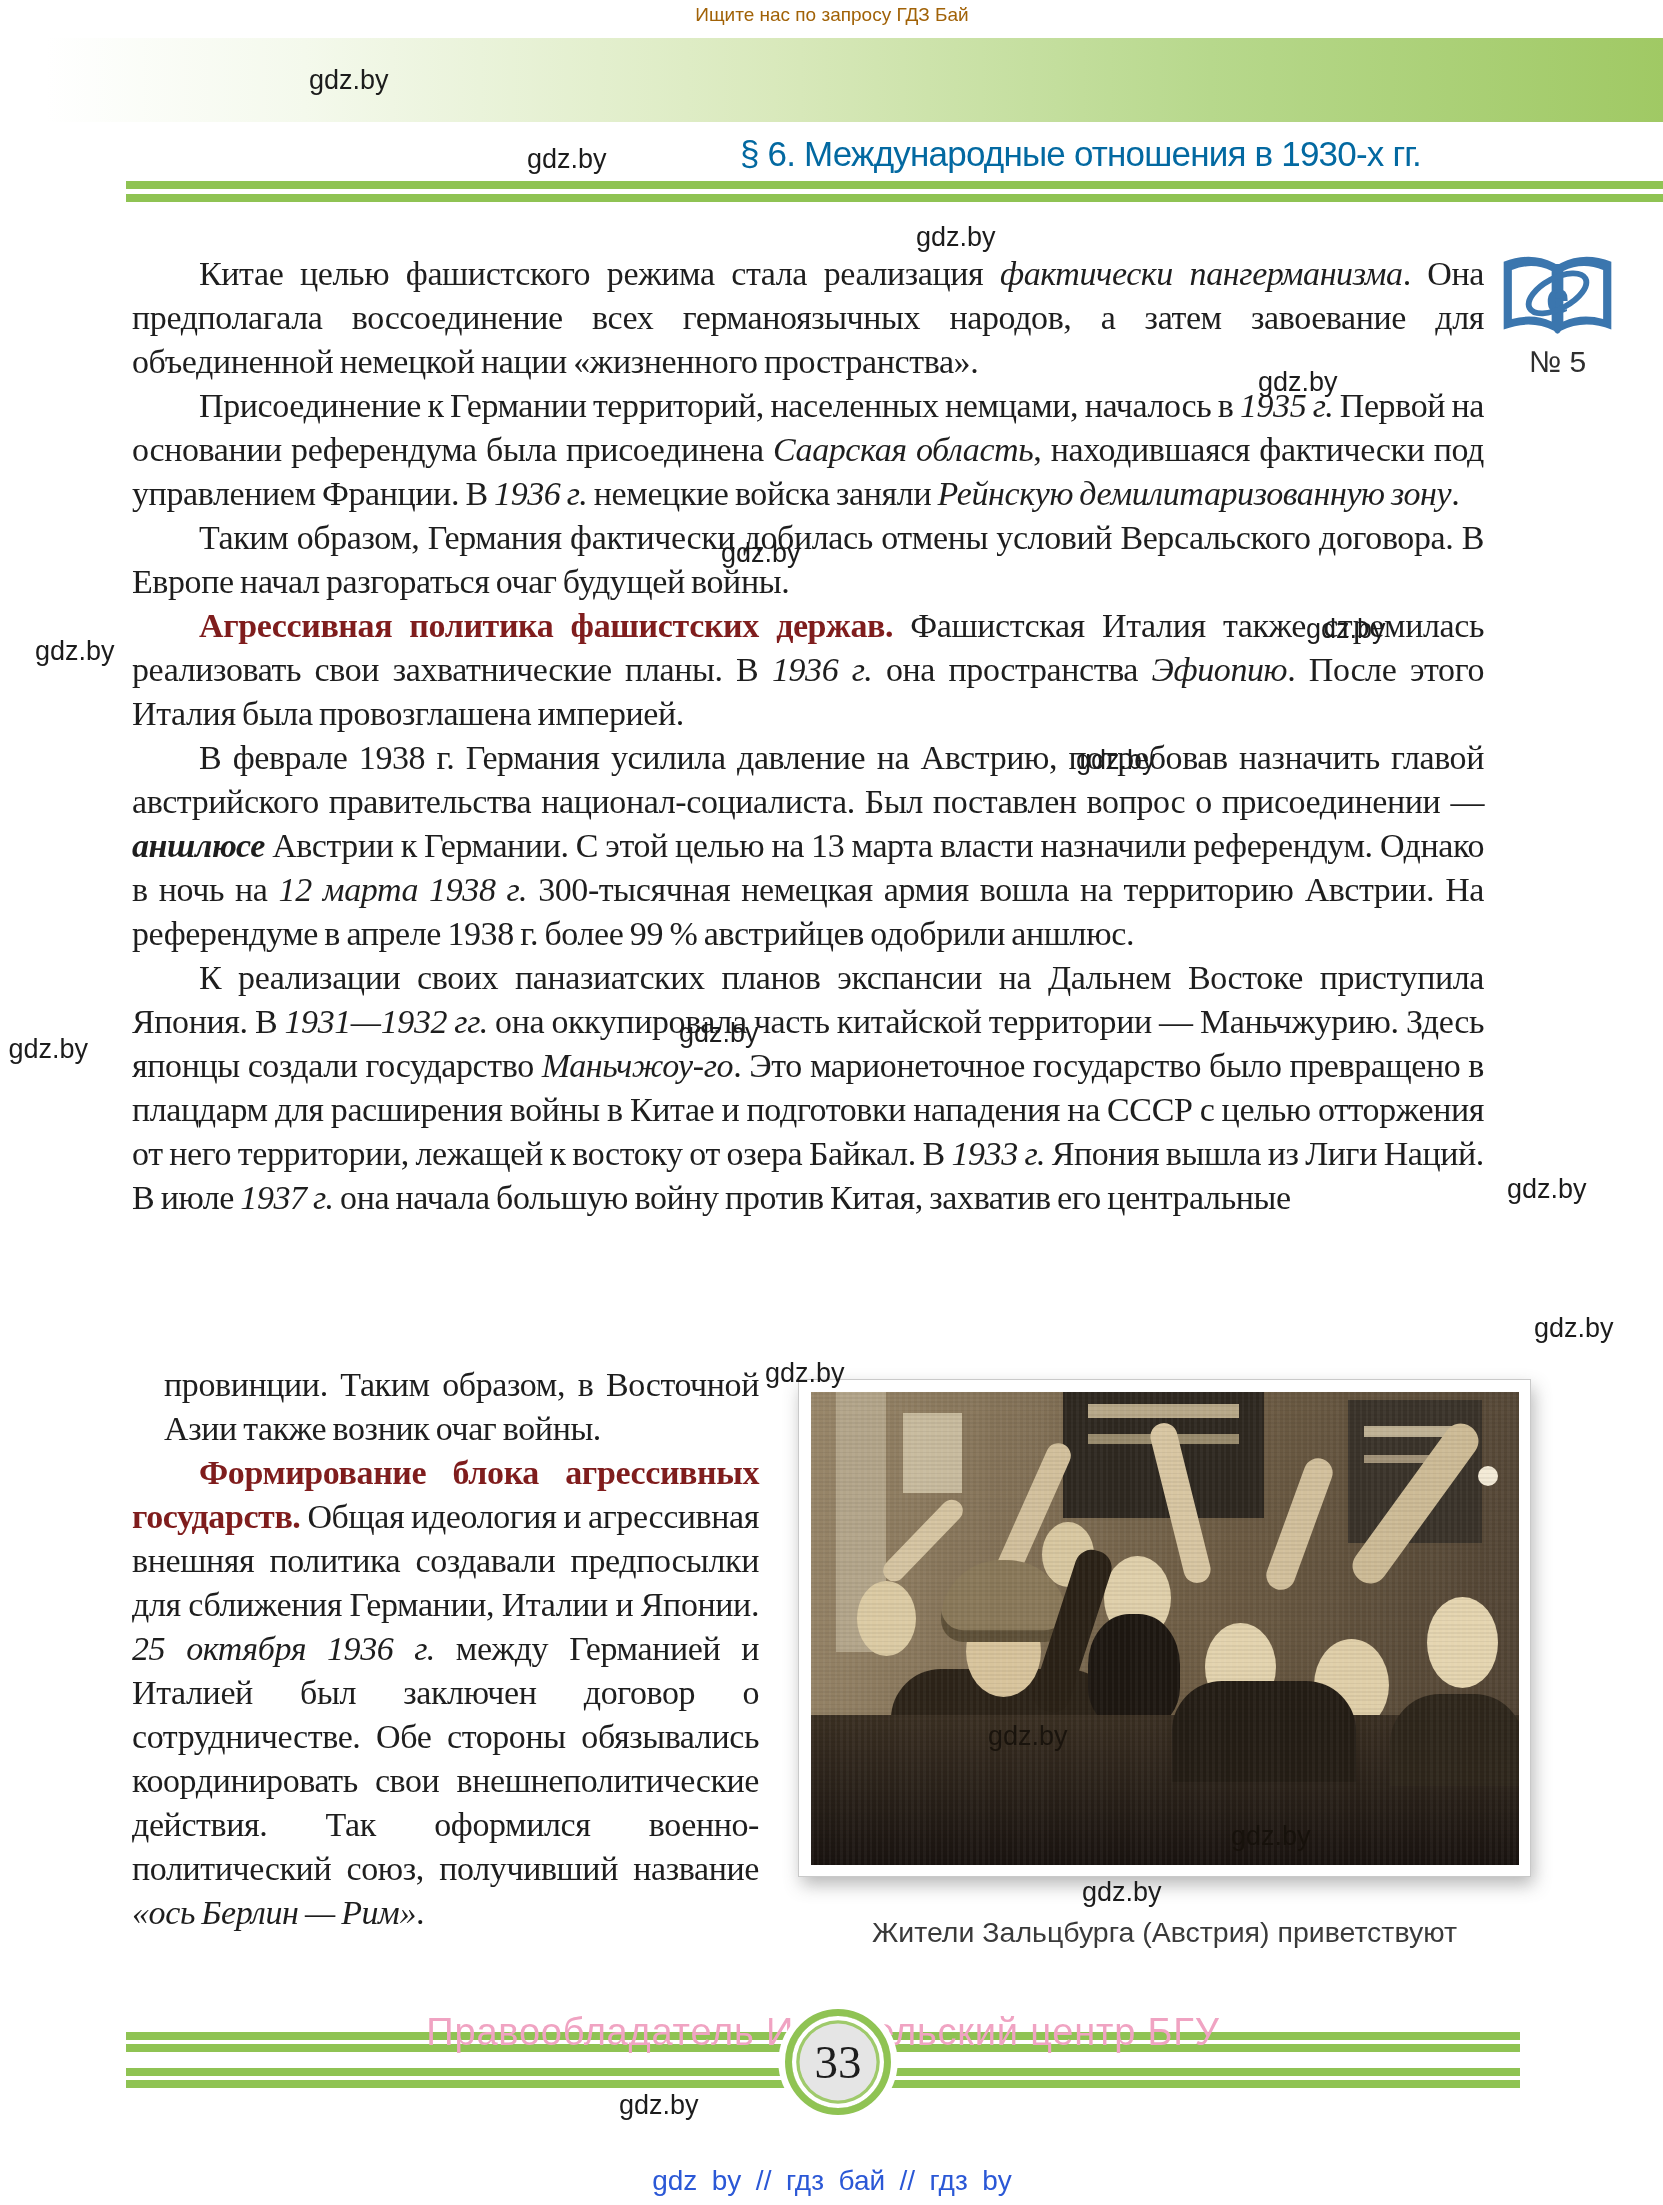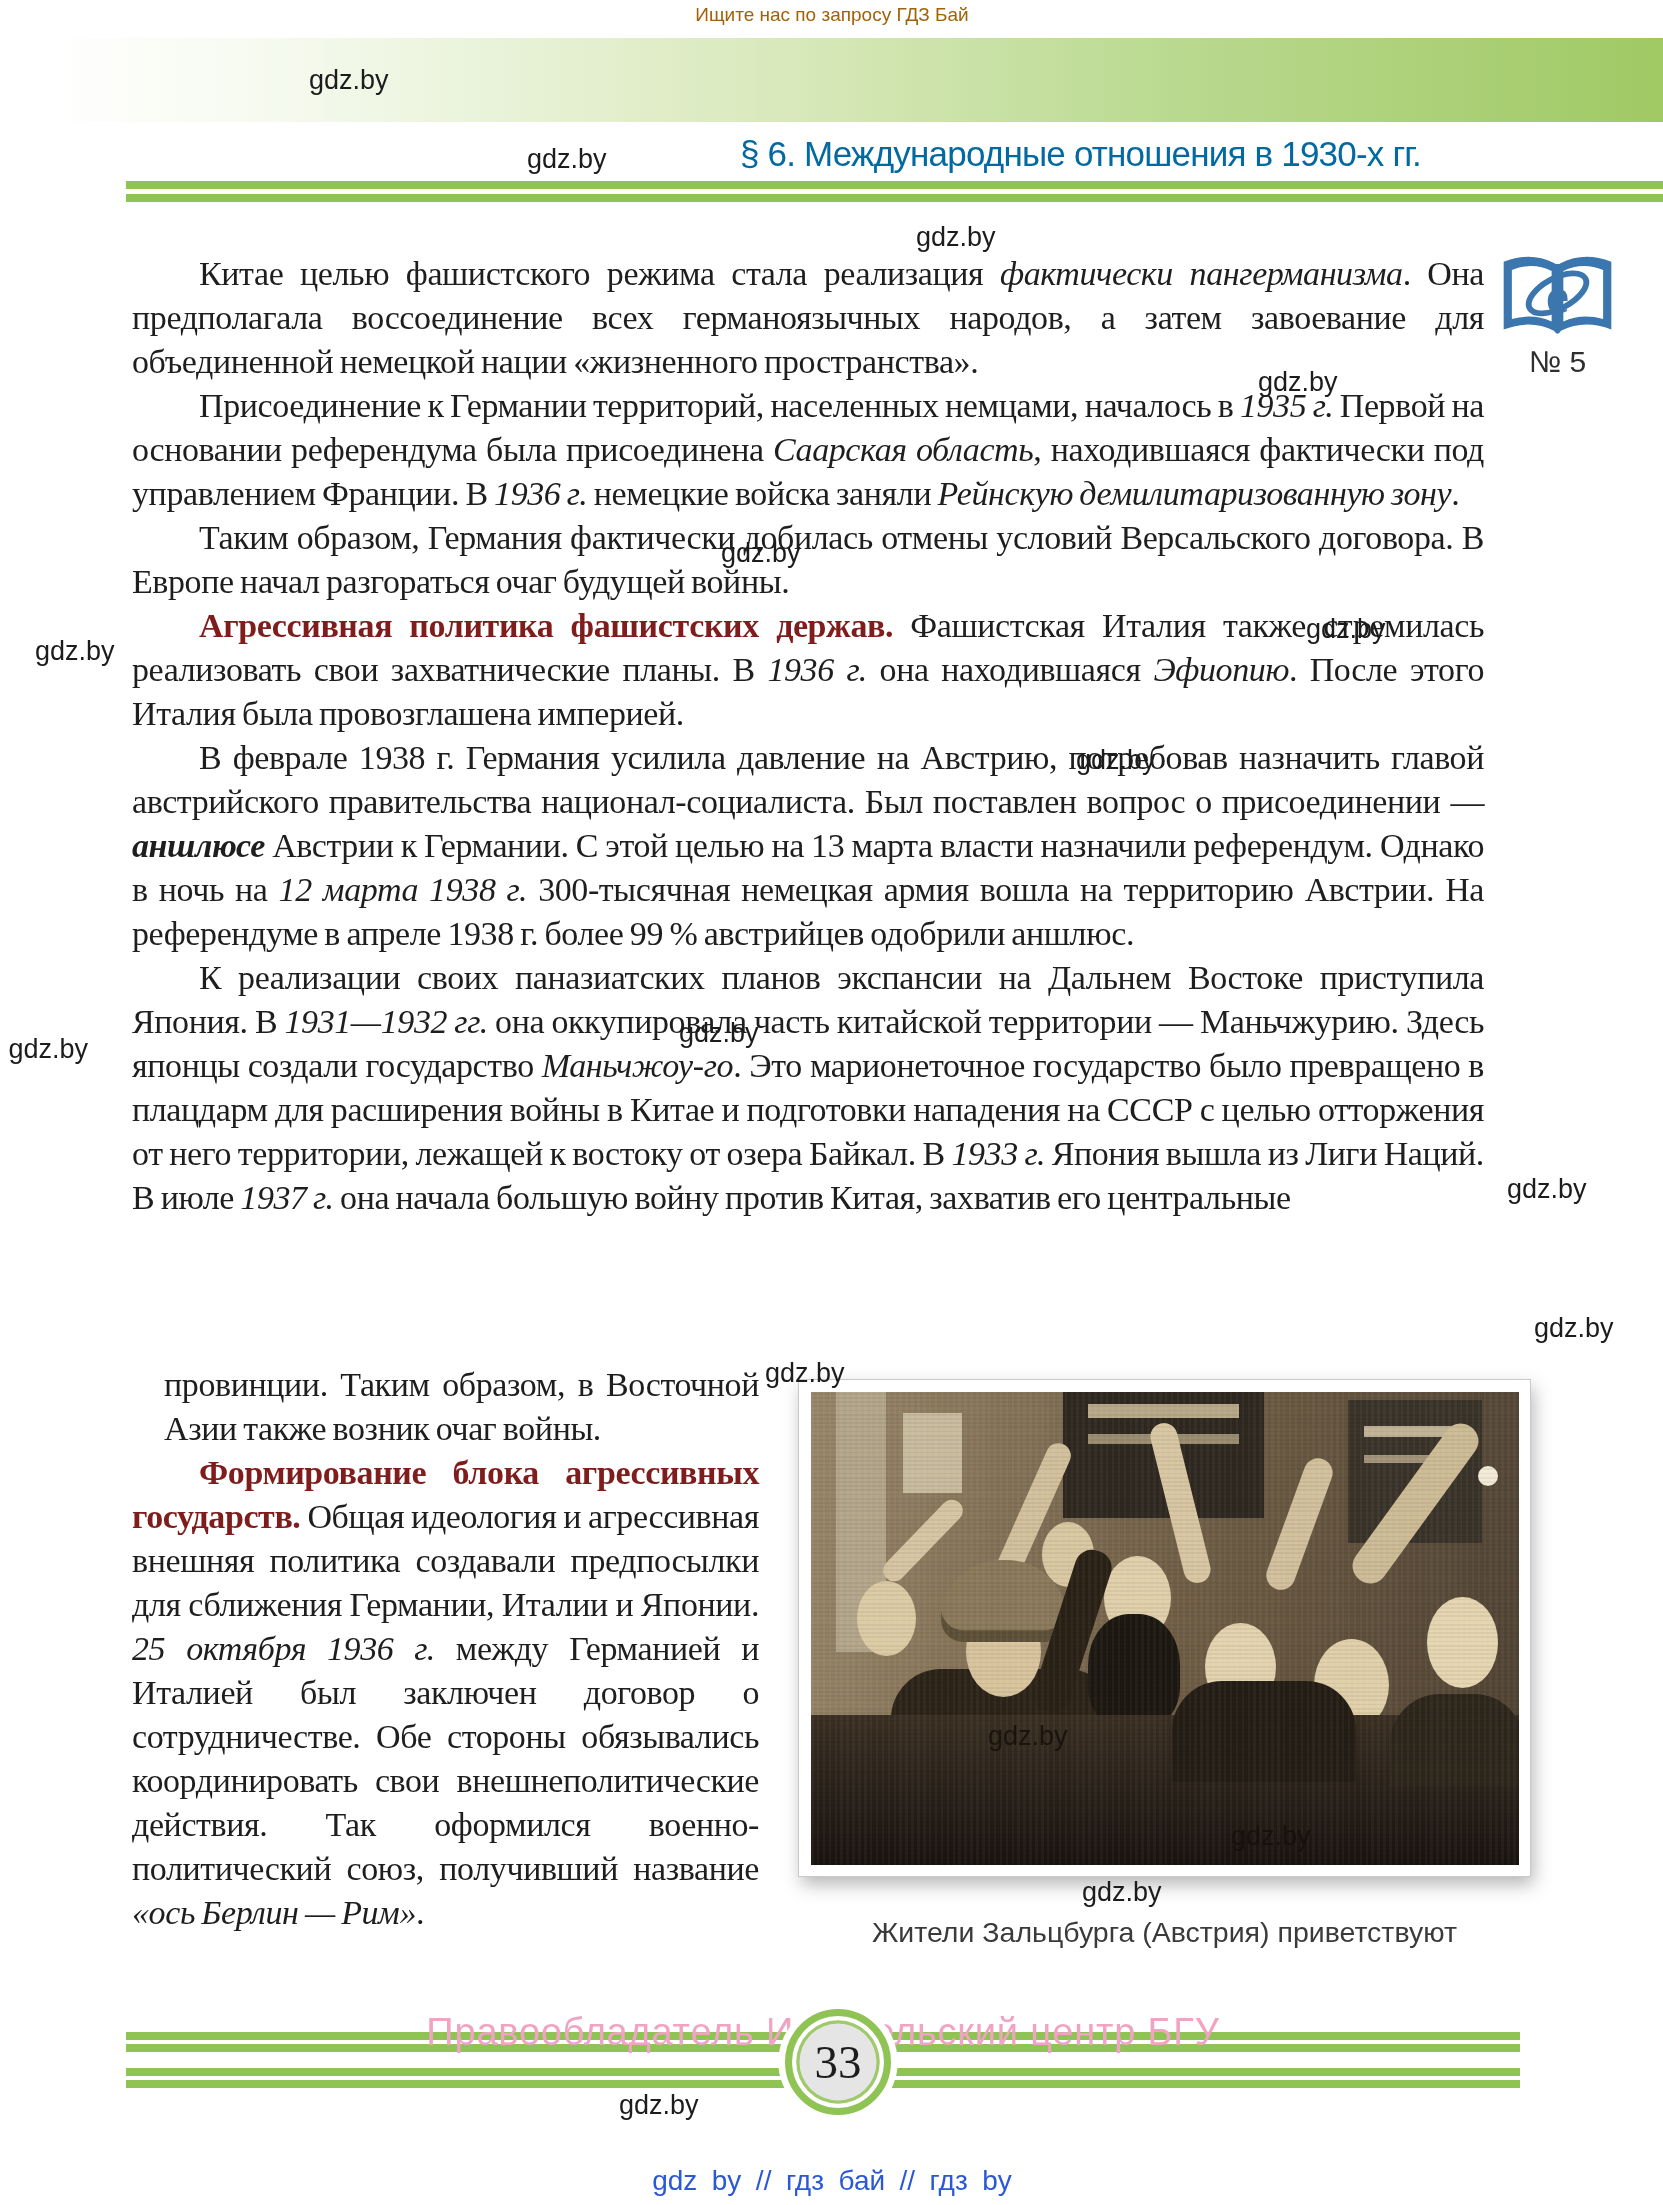--- a/index.html
+++ b/index.html
@@ -86,21 +86,21 @@
     <text x="50" y="54" font-size="44" fill="#3b76ae" text-anchor="middle" font-family="Liberation Serif, serif" font-weight="bold">e</text>
     <ellipse cx="50" cy="37" rx="27" ry="13" fill="none" stroke="#3b76ae" stroke-width="5" transform="rotate(-28 50 37)"></ellipse>
   </svg>
 </div>
 <div class="ebook-num">№ 5</div>
 
 <div class="col col-full">
     <p><span>Китае целью фашистского режима стала реализация </span><span class="i">фактически пангерманизма</span><span>. Она предполагала воссоединение всех германоязычных народов, а затем завоевание для объединенной немецкой нации «жизненного пространства».</span></p>
     <p><span>Присоединение к Германии территорий, населенных немцами, началось в </span><span class="i">1935 г.</span><span> Первой на основании референдума была присоединена </span><span class="i">Саарская область</span><span>, находившаяся фактически под управлением Франции. В </span><span class="i">1936 г.</span><span> немецкие войска заняли </span><span class="i">Рейнскую демилитаризованную зону</span><span>.</span></p>
     <p><span>Таким образом, Германия фактически добилась отмены условий Версальского договора. В Европе начал разгораться очаг будущей войны.</span></p>
-    <p><span class="red">Агрессивная политика фашистских держав.</span><span> Фашистская Италия также стремилась реализовать свои захватнические планы. В </span><span class="i">1936 г.</span><span> она находившаяся </span><span class="i">Эфиопию</span><span>. После этого Италия была провозглашена империей.</span></p>
+    <p><span class="red">Агрессивная политика фашистских держав.</span><span> Фашистская Италия также стремилась реализовать свои захватнические планы. В </span><span class="i">1936 г.</span><span> она пространства </span><span class="i">Эфиопию</span><span>. После этого Италия была провозглашена империей.</span></p>
     <p><span>В феврале 1938 г. Германия усилила давление на Австрию, потребовав назначить главой австрийского правительства национал-социалиста. Был поставлен вопрос о присоединении — </span><span class="bi">аншлюсе</span><span> Австрии к Германии. С этой целью на 13 марта власти назначили референдум. Однако в ночь на </span><span class="i">12 марта 1938 г.</span><span> 300-тысячная немецкая армия вошла на территорию Австрии. На референдуме в апреле 1938 г. более 99 % австрийцев одобрили аншлюс.</span></p>
     <p><span>К реализации своих паназиатских планов экспансии на Дальнем Востоке приступила Япония. В </span><span class="i">1931—1932 гг.</span><span> она оккупировала часть китайской территории — Маньчжурию. Здесь японцы создали государство </span><span class="i">Маньчжоу-го</span><span>. Это марионеточное государство было превращено в плацдарм для расширения войны в Китае и подготовки нападения на СССР с целью отторжения от него территории, лежащей к востоку от озера Байкал. В </span><span class="i">1933 г.</span><span> Япония вышла из Лиги Наций. В июле </span><span class="i">1937 г.</span><span> она начала большую войну против Китая, захватив его центральные</span></p>
   </div>
 <div class="col col-narrow">
     <p class="cont"><span>провинции. Таким образом, в Восточной Азии также возник очаг войны.</span></p>
     <p><span class="red">Формирование блока агрессивных государств.</span><span> Общая идеология и агрессивная внешняя политика создавали предпосылки для сближения Германии, Италии и Японии. </span><span class="i">25 октября 1936 г.</span><span> между Германией и Италией был заключен договор о сотрудничестве. Обе стороны обязывались координировать свои внешнеполитические действия. Так оформился военно-политический союз, получивший название </span><span class="i">«ось Берлин — Рим»</span><span>.</span></p>
   </div>
 
 <div class="photo-frame">
   <div class="photo">

